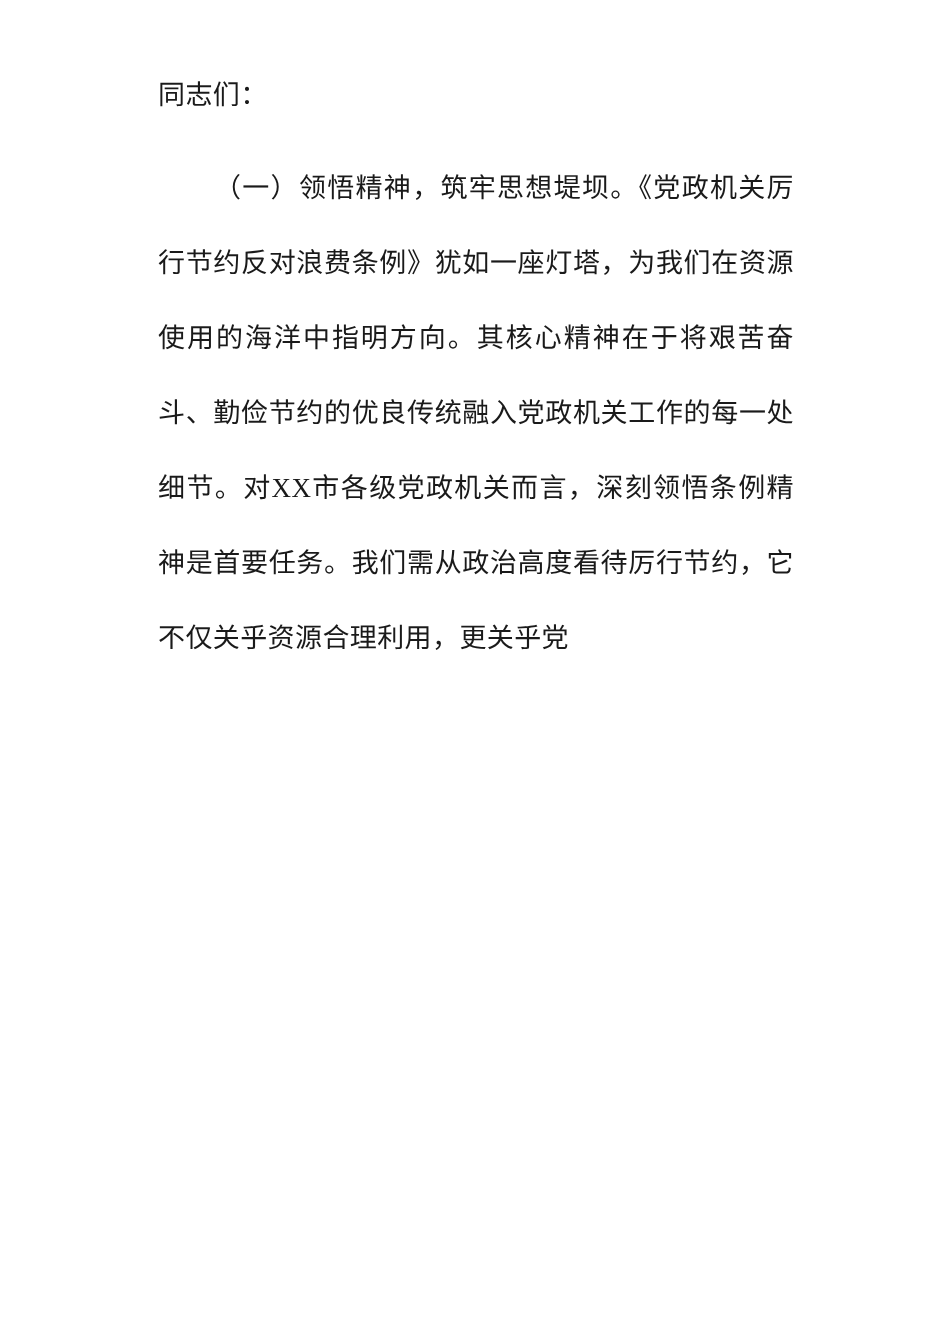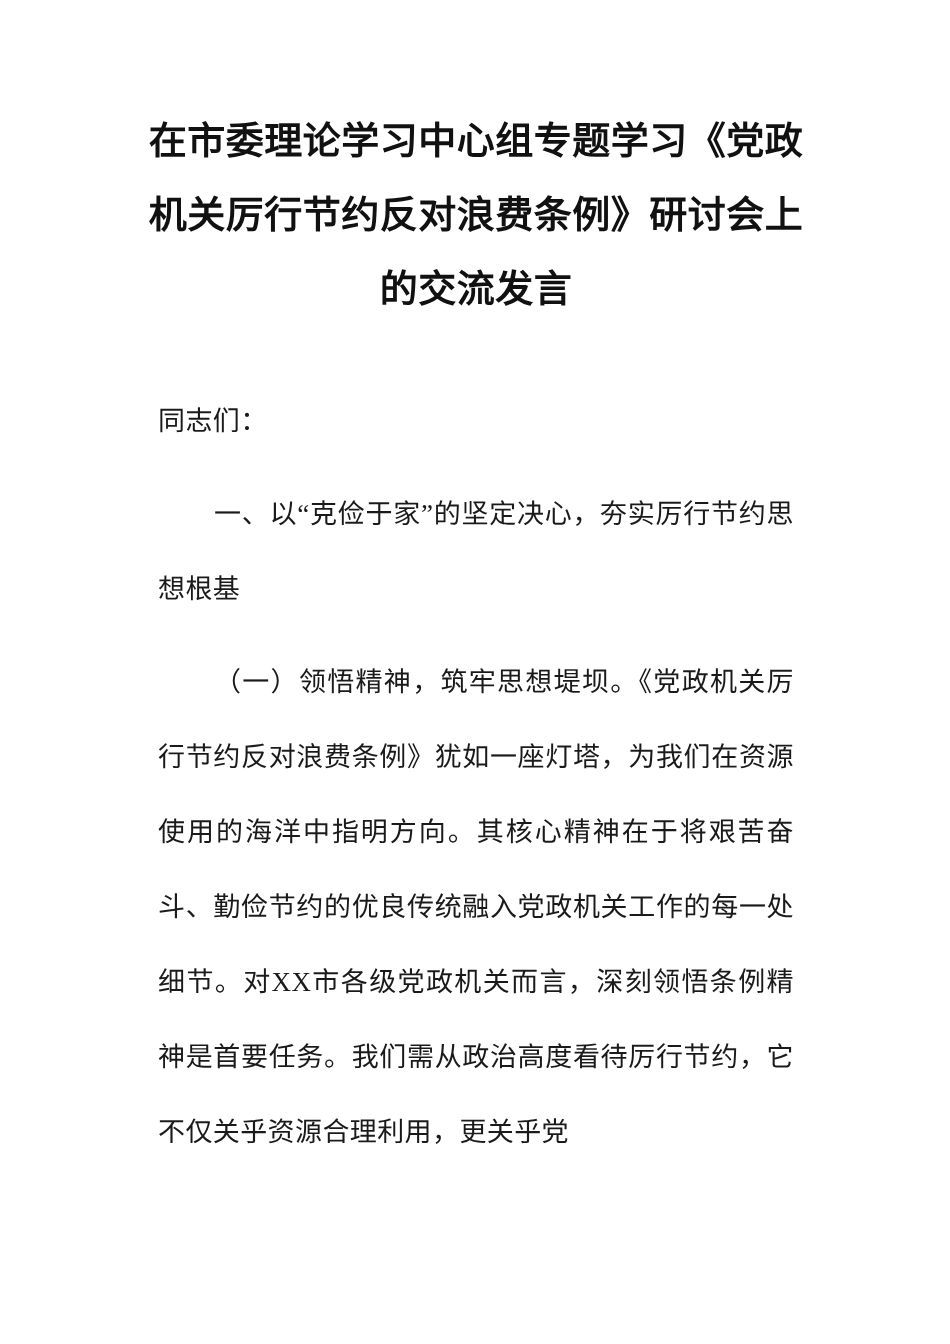--- a/index.html
+++ b/index.html
@@ -83,23 +83,21 @@
   .clip-bottom {
     overflow: hidden;
   }
 </style>
 </head>
 <body>
 
 <div class="page">
   <div class="doc-body">
 
-    <h1 class="doc-title">在市委理论学习中心组专题学习《党政机关厉行节约反对浪费条例》研讨会上的交流发言</h1>
 
     <p class="para salutation">同志们：</p>
 
 
-    <p class="para heading-1">一、以“克俭于家”的坚定决心，夯实厉行节约思想根基</p>
 
     <p class="para heading-2 clip-bottom">（一）领悟精神，筑牢思想堤坝。《党政机关厉行节约反对浪费条例》犹如一座灯塔，为我们在资源使用的海洋中指明方向。其核心精神在于将艰苦奋斗、勤俭节约的优良传统融入党政机关工作的每一处细节。对XX市各级党政机关而言，深刻领悟条例精神是首要任务。我们需从政治高度看待厉行节约，它不仅关乎资源合理利用，更关乎党</p>
 
   </div>
 </div>
 
 </body></html>

